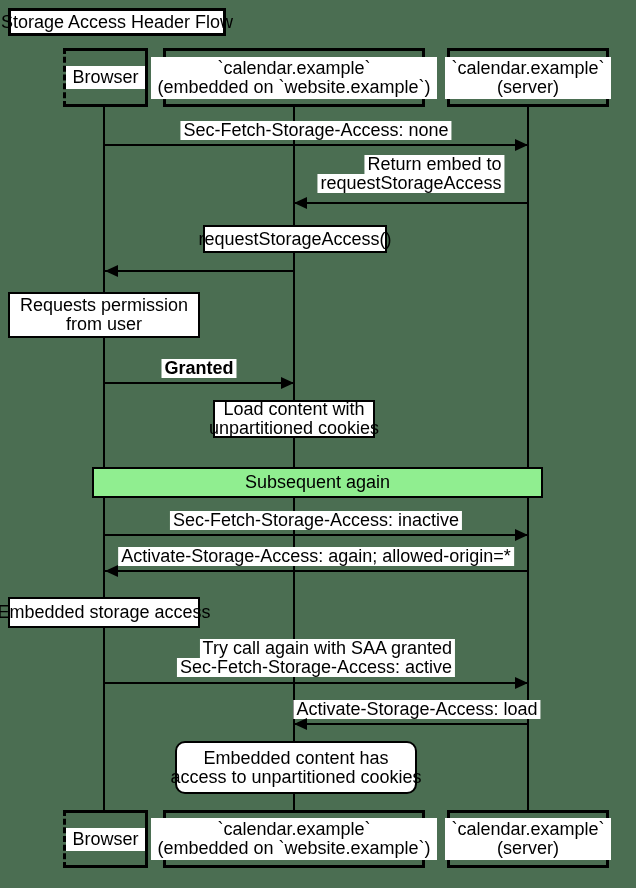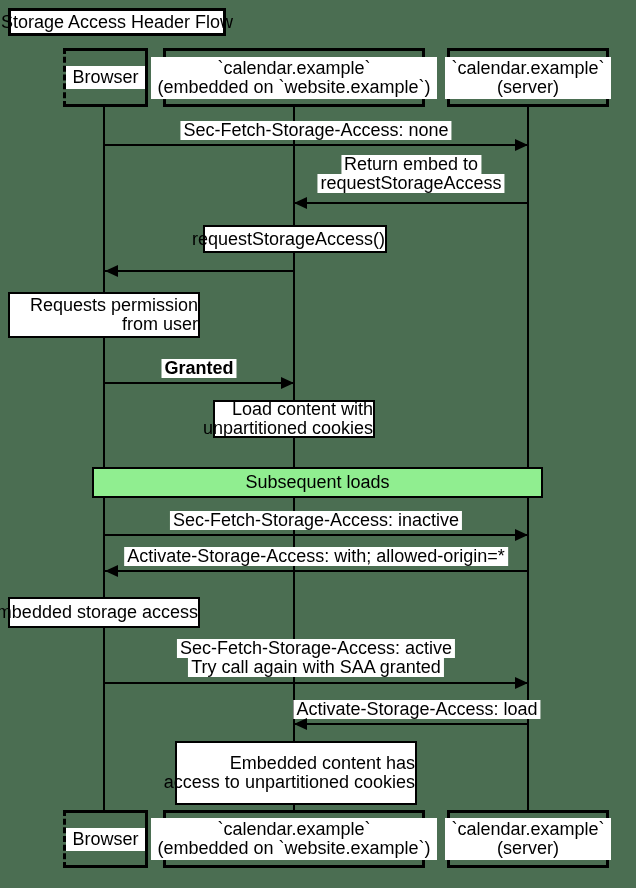--- a/index.html
+++ b/index.html
@@ -41,28 +41,28 @@
 
   
   .aline{position:absolute; height:2px; background:var(--line);}
   .ahead{position:absolute; width:0; height:0; border-top:6px solid transparent; border-bottom:6px solid transparent;}
   .ahead.right{border-left:13px solid var(--line);}
   .ahead.left{border-right:13px solid var(--line);}
 
   
   .mlabel{
     position:absolute; transform:translateX(-50%);
-    display:flex; flex-direction:column; align-items:center; text-align:center;
+    display:flex; flex-direction:column; align-items:flex-end; text-align:center;
   }
   .mlabel span{background:var(--label-bg); padding:0 3px; white-space:nowrap; display:block;}
 
   
   .note{
     position:absolute; background:var(--note-bg); border:2px solid var(--line);
-    display:flex; flex-direction:column; align-items:flex-end; justify-content:center;
+    display:flex; flex-direction:column; align-items:center; justify-content:center;
     text-align:center; white-space:nowrap;
   }
   .note span{display:block;}
 
   
   .band{
     position:absolute; left:92px; top:467px; width:451px; height:31px;
     background:var(--highlight-fill); border:2px solid var(--line);
     display:flex; align-items:center; justify-content:center; white-space:nowrap;
   }
@@ -126,53 +126,53 @@
     </div>
   <div class="aline" style="left:105px;top:382px;width:189px;"></div>
   <div class="ahead right" style="left:281px;top:377px;"></div>
 
   <div class="note" style="left:213px;top:400px;width:162px;height:38px;">
     <span>Load content with</span>
     <span>unpartitioned cookies</span>
   </div>
 
   <div class="band">
-    <span>Subsequent loads</span>
+    <span>Subsequent again</span>
   </div>
 
   <div class="mlabel" style="left:316px;top:511px;">
       <span>Sec-Fetch-Storage-Access: inactive</span>
     </div>
   <div class="aline" style="left:105px;top:534px;width:423px;"></div>
   <div class="ahead right" style="left:515px;top:529px;"></div>
 
   <div class="mlabel" style="left:316px;top:547px;">
-      <span>Activate-Storage-Access: with; allowed-origin=*</span>
+      <span>Activate-Storage-Access: again; allowed-origin=*</span>
     </div>
   <div class="aline" style="left:105px;top:570px;width:423px;"></div>
   <div class="ahead left" style="left:105px;top:565px;"></div>
 
   <div class="note" style="left:8px;top:597px;width:192px;height:31px;">
     <span>Embedded storage access</span>
   </div>
 
   <div class="mlabel" style="left:316px;top:639px;">
+    <span>Try call again with SAA granted</span>
     <span>Sec-Fetch-Storage-Access: active</span>
-    <span>Try call again with SAA granted</span>
   </div>
   <div class="aline" style="left:105px;top:682px;width:423px;"></div>
   <div class="ahead right" style="left:515px;top:677px;"></div>
 
   <div class="mlabel" style="left:411px;top:700px;padding-left:12px;">
       <span>Activate-Storage-Access: load</span>
     </div>
   <div class="aline" style="left:294px;top:723px;width:234px;"></div>
   <div class="ahead left" style="left:294px;top:718px;"></div>
 
-  <div class="note" style="left:175px;top:741px;width:242px;height:64px;">
+  <div class="note" style="left:175px;top:741px;width:242px;height:53px;border-radius:10px;">
     <span>Embedded content has</span>
     <span>access to unpartitioned cookies</span>
   </div>
 
   <div class="pbox dash-left" style="left:63px;top:810px;width:85px;height:58px;">
     <div class="ptext">
         <span>Browser</span>
       </div>
   </div>
   <div class="pbox" style="left:163px;top:810px;width:262px;height:58px;">

